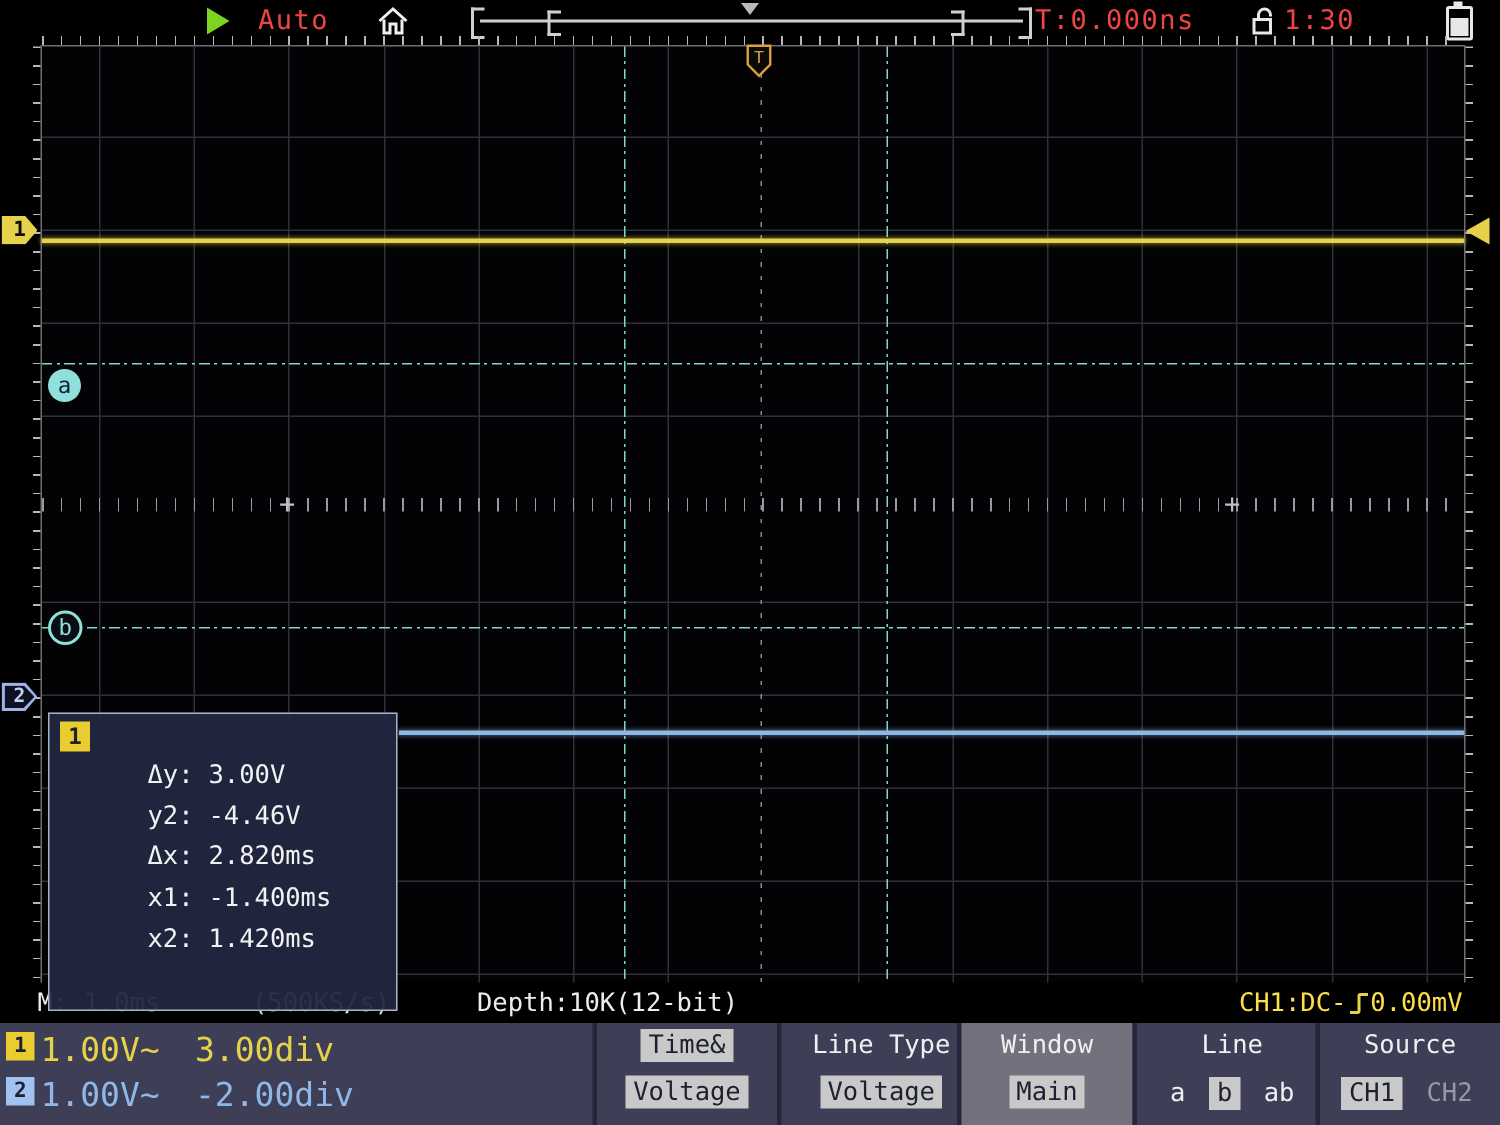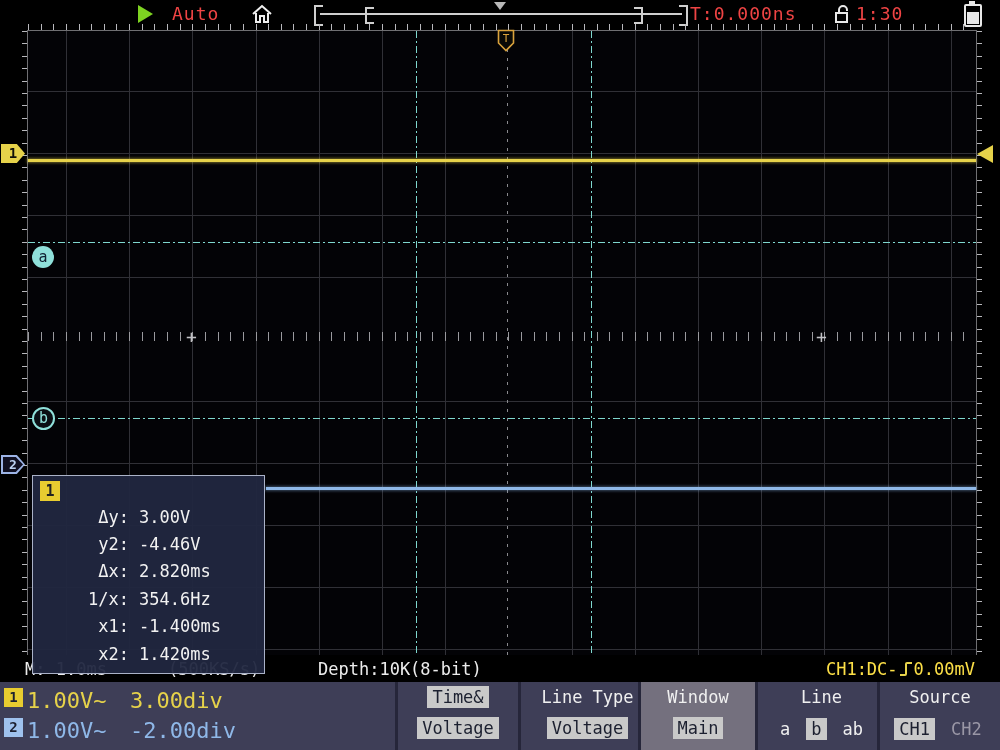--- a/index.html
+++ b/index.html
@@ -214,39 +214,35 @@
         </div>
         <div class="c-row">
           <span class="lbl">y2:</span>
           <span class="val">-4.46V</span>
         </div>
         <div class="c-row">
           <span class="lbl">Δx:</span>
           <span class="val">2.820ms</span>
         </div>
         <div class="c-row">
-          <span class="lbl">1/x:</span>
-          <span class="val">354.6Hz</span>
-        </div>
-        <div class="c-row">
           <span class="lbl">x1:</span>
           <span class="val">-1.400ms</span>
         </div>
         <div class="c-row">
           <span class="lbl">x2:</span>
           <span class="val">1.420ms</span>
         </div>
       </div>
     </div>
   </div>
 
   <div id="statusbar">
     <span class="st" style="left:25px;">M: 1.0ms</span>
     <span class="st" style="left:168px;">(500KS/s)</span>
-    <span class="st" style="left:318px;">Depth:10K(8-bit)</span>
+    <span class="st" style="left:318px;">Depth:10K(12-bit)</span>
     <span class="st" id="st-trigger">
       <span>CH1:DC-</span>
       <svg width="16" height="18" viewBox="0 0 16 18">
         <path d="M2 15 H7 Q8 15 8 14 V4 Q8 3 9 3 H14" fill="none" stroke="#e6d24a" stroke-width="2"></path>
       </svg>
       <span>0.00mV</span>
     </span>
   </div>
 
   <div id="menubar">

